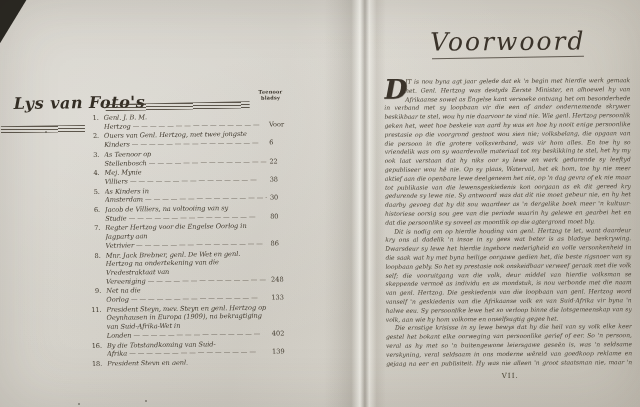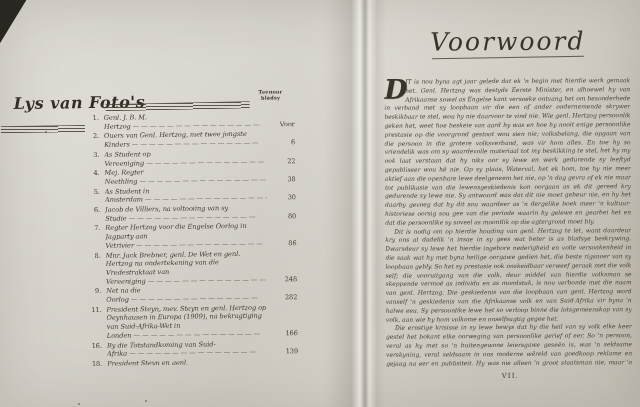--- a/index.html
+++ b/index.html
@@ -56,21 +56,21 @@
   .foto-list{
     position:absolute;left:86px;top:113px;width:210px;height:252px;overflow:hidden;
     margin:0;padding:0;list-style:none;
     font-size:6.6px;line-height:8.7px;letter-spacing:-0.05px;color:#433c30;
   }
   .item{display:flex;align-items:flex-start;margin-bottom:1px;}
   .num{width:14px;text-align:right;margin-right:5px;flex:none;font-style:normal;}
   .mid{flex:1;overflow:hidden;min-width:0;}
   .title{font-style:italic;}
   .title::after{content:" \2014\00a0\2014\00a0\2014\00a0\2014\00a0\2014\00a0\2014\00a0\2014\00a0\2014\00a0\2014\00a0\2014\00a0\2014\00a0\2014\00a0\2014\00a0\2014\00a0\2014";white-space:nowrap;opacity:.65;}
-  .pg{width:26px;flex:none;text-align:right;align-self:flex-end;margin-left:3px;}
+  .pg{width:26px;flex:none;align-self:flex-end;margin-left:3px;}
 
   
   .page-right{position:absolute;left:378px;top:0;width:262px;height:100%;transform:rotate(-0.4deg);transform-origin:50% 50%;color:#453e33;}
   .rp-title{
     margin:27px 0 0 0;text-align:center;
     font-size:25px;font-weight:normal;font-style:italic;letter-spacing:2px;
     color:#3a332a;
   }
   .rp-underline{width:152px;height:1px;margin:1px auto 0;background:rgba(58,51,42,0.75);transform:rotate(-0.6deg);}
   .rp-body{
@@ -114,33 +114,33 @@
   </li>
 
   <li class="item">
     <span class="num">2.</span>
     <span class="mid"><span class="title">Ouers van Genl. Hertzog, met twee jongste Kinders</span></span>
     <span class="pg">6</span>
   </li>
 
   <li class="item">
     <span class="num">3.</span>
-    <span class="mid"><span class="title">As Student op Vereeniging</span></span>
+    <span class="mid"><span class="title">As Teenoor op Stellenbosch</span></span>
     <span class="pg">22</span>
   </li>
 
   <li class="item">
     <span class="num">4.</span>
-    <span class="mid"><span class="title">Mej. Regter Neethling</span></span>
+    <span class="mid"><span class="title">Mej. Mynie Villiers</span></span>
     <span class="pg">38</span>
   </li>
 
   <li class="item">
     <span class="num">5.</span>
-    <span class="mid"><span class="title">As Student in Amsterdam</span></span>
+    <span class="mid"><span class="title">As Kinders in Amsterdam</span></span>
     <span class="pg">30</span>
   </li>
 
   <li class="item">
     <span class="num">6.</span>
     <span class="mid"><span class="title">Jacob de Villiers, na voltooiing van sy Studie</span></span>
     <span class="pg">80</span>
   </li>
 
   <li class="item">
@@ -151,27 +151,27 @@
 
   <li class="item">
     <span class="num">8.</span>
     <span class="mid"><span class="title">Mnr. Jack Brebner, genl. De Wet en genl. Hertzog na ondertekening van die Vredestraktaat van Vereeniging</span></span>
     <span class="pg">248</span>
   </li>
 
   <li class="item">
     <span class="num">9.</span>
     <span class="mid"><span class="title">Net na die Oorlog</span></span>
-    <span class="pg">282</span>
+    <span class="pg">133</span>
   </li>
 
   <li class="item">
     <span class="num">11.</span>
     <span class="mid"><span class="title">President Steyn, mev. Steyn en genl. Hertzog op Oeynhausen in Europa (1909), na bekragtiging van Suid-Afrika-Wet in Londen</span></span>
-    <span class="pg">166</span>
+    <span class="pg">402</span>
   </li>
 
   <li class="item">
     <span class="num">16.</span>
     <span class="mid"><span class="title">By die Totstandkoming van Suid-Afrika</span></span>
     <span class="pg">139</span>
   </li>
 
   <li class="item">
     <span class="num">18.</span>

